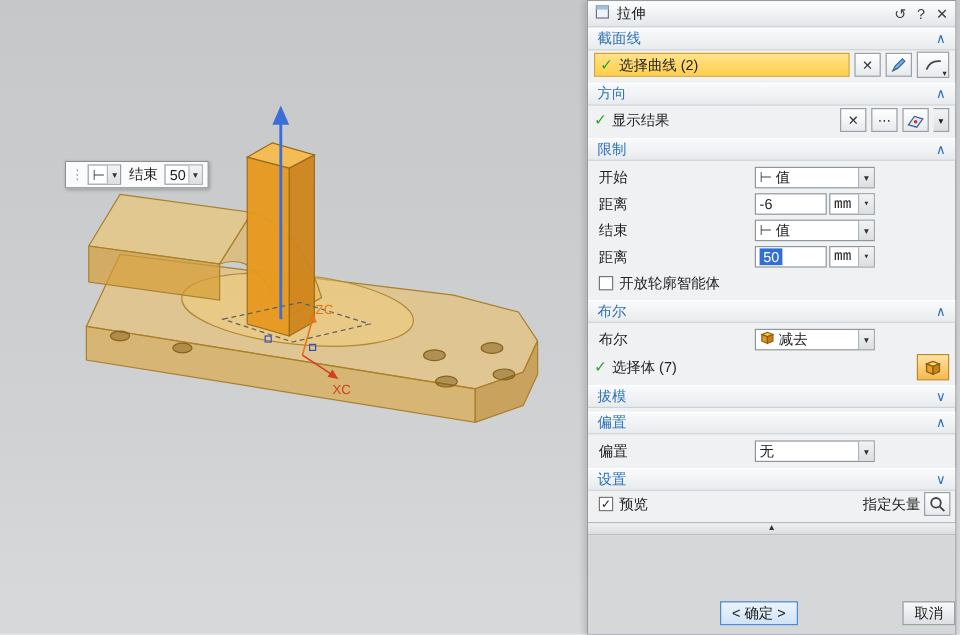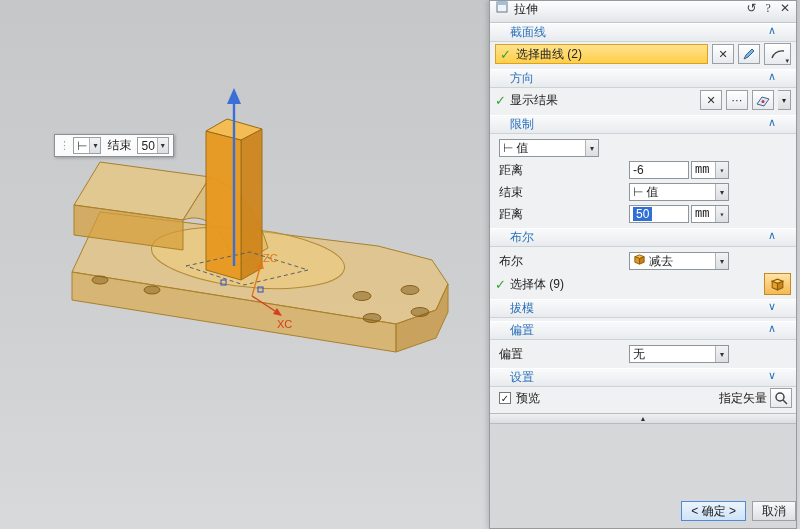--- a/index.html
+++ b/index.html
@@ -18,28 +18,28 @@
   .mini-toolbar .grip { color:#9aa0a4; font-size:11px; }
   .mseg { display:flex; align-items:center; height:17px; border:1px solid #9aa0a4; background:#fff; padding-left:3px; }
   .mseg .darr { width:11px; height:100%; margin-left:2px; display:flex; align-items:center; justify-content:center;
     font-size:8px; color:#333; background:linear-gradient(#f2f3f4,#dcdfe2); border-left:1px solid #b2b6ba; }
   .mlabel { padding:0 3px; }
 
   
   .dialog { position:absolute; top:0; left:489px; width:308px; height:529px;
     background:#f0f1f2; border:1px solid #969ba0; display:flex; flex-direction:column;
     box-shadow:-2px 0 5px rgba(0,0,0,.15); }
-  .titlebar { height:22px; flex:0 0 22px; display:flex; align-items:flex-start; gap:6px; padding:0 6px;
-    background:linear-gradient(#fcfdfe,#e3e6e9); border-bottom:1px solid #c2c6c9;font-family:Liberation Serif, serif; }
+  .titlebar { height:22px; flex:0 0 22px; display:flex; align-items:center; gap:6px; padding:0 6px;
+    background:linear-gradient(#fcfdfe,#e3e6e9); border-bottom:1px solid #c2c6c9; }
   .tb-icons { margin-left:auto; display:flex; gap:9px; color:#3a3f44; font-size:12px; }
   .tb-icons span { cursor:default; }
 
   .body { flex:1 1 auto; display:flex; flex-direction:column; }
-  .sec { height:19px; flex:0 0 19px; display:flex; align-items:flex-start; justify-content:space-between;
-    padding:0 20px; color:#2a70ba; background:linear-gradient(#f9fafb,#e8ebee);
+  .sec { height:19px; flex:0 0 19px; display:flex; align-items:center; justify-content:space-between;
+    padding:0 8px; color:#2a70ba; background:linear-gradient(#f9fafb,#e8ebee);
     border-top:1px solid #ffffff; border-bottom:1px solid #ced2d5; margin-top:3px; }
   .sec .caret { font-size:11px; color:#2a70ba; }
 
   .row { display:flex; align-items:center; min-height:24px; padding:1px 5px; gap:4px; }
   .check { color:#2fa52f; font-weight:bold; font-size:13px; }
   .hl { flex:1; display:flex; align-items:center; gap:5px; height:20px; padding:0 4px;
     background:linear-gradient(#ffe28c,#ffcf4a); border:1px solid #d8a226; }
   .ibtn { width:22px; height:20px; flex:0 0 auto; display:flex; align-items:center; justify-content:center;
     border:1px solid #9aa0a4; background:linear-gradient(#ffffff,#e7eaee); font-size:11px; color:#333; position:relative; }
   .ibtn.wide { width:27px; height:22px; }
@@ -60,21 +60,21 @@
   .cb { width:12px; height:12px; margin-right:5px; display:inline-flex; align-items:center; justify-content:center;
     background:#fff; border:1px solid #777; font-size:10px; color:#222; }
   .glyph-prefix { color:#444; }
 
   .bodybtn { width:27px; height:22px; margin-left:auto; display:flex; align-items:center; justify-content:center;
     border:1px solid #c08a28; background:linear-gradient(#ffe3a6,#f5b94e); }
 
   .collapse-bar { margin-top:4px; height:11px; flex:0 0 11px; display:flex; align-items:center; justify-content:center;
     background:linear-gradient(#eef0f1,#dbdee0); border-top:1px solid #b8bcbf; border-bottom:1px solid #b8bcbf;
     font-size:7px; color:#333; }
-  .footer { flex:1 1 auto; background:#d5d7d9; display:flex; align-items:flex-end; justify-content:flex-end;
+  .footer { flex:1 1 auto; background:#d5d7d9; display:flex; align-items:flex-end; justify-content:space-between;
     gap:6px; padding:0 0 7px 110px; }
   .btn { height:20px; padding:0 9px; display:flex; align-items:center;
     border:1px solid #9aa0a4; background:linear-gradient(#f8f9fa,#dde0e3); font-size:12px; }
   .btn.ok { border:1px solid #4d8bd6; background:linear-gradient(#ecf4fd,#cfe3f8); }
   .sp { flex:1; }
 </style>
 </head>
 <body>
 
 <div class="stage">
@@ -190,20 +190,21 @@
             </svg>
         </span>
         <span class="darrbtn">▾</span>
       </div>
 
       <div class="sec">
         <span>限制</span>
         <span class="caret">∧</span>
       </div>
       <div class="frow" style="margin-top:3px">
+        <span class="lbl">开始</span>
         <span class="combo">
           <span class="glyph-prefix">⊢</span>
           <span>值</span>
           <span class="darr">▾</span>
         </span>
       </div>
       <div class="frow">
         <span class="lbl">距离</span>
         <span class="field">
           <span>-6</span>
@@ -223,20 +224,24 @@
       </div>
       <div class="frow">
         <span class="lbl">距离</span>
         <span class="field">
           <span class="sel">50</span>
         </span>
         <span class="combo unit">
           <span>mm</span>
           <span class="darr">▾</span>
         </span>
+      </div>
+      <div class="frow">
+        <span class="cb"></span>
+        <span>开放轮廓智能体</span>
       </div>
 
       <div class="sec">
         <span>布尔</span>
         <span class="caret">∧</span>
       </div>
       <div class="frow" style="margin-top:3px">
         <span class="lbl">布尔</span>
         <span class="combo">
           <span>
@@ -245,21 +250,21 @@
                 <polygon points="2,4 7,6 7,12 2,10" fill="#e09a22" stroke="#8a5d10"></polygon>
                 <polygon points="12,4 7,6 7,12 12,10" fill="#c97f15" stroke="#8a5d10"></polygon>
               </svg>
           </span>
           <span>减去</span>
           <span class="darr">▾</span>
         </span>
       </div>
       <div class="row">
         <span class="check">✓</span>
-        <span>选择体 (9)</span>
+        <span>选择体 (7)</span>
         <span class="bodybtn">
           <svg width="15" height="15" viewBox="0 0 14 14">
               <polygon points="2,4 7,2 12,4 7,6" fill="#ffd868" stroke="#8a5d10"></polygon>
               <polygon points="2,4 7,6 7,12 2,10" fill="#e8a22a" stroke="#8a5d10"></polygon>
               <polygon points="12,4 7,6 7,12 12,10" fill="#cc831a" stroke="#8a5d10"></polygon>
             </svg>
         </span>
       </div>
 
       <div class="sec">

